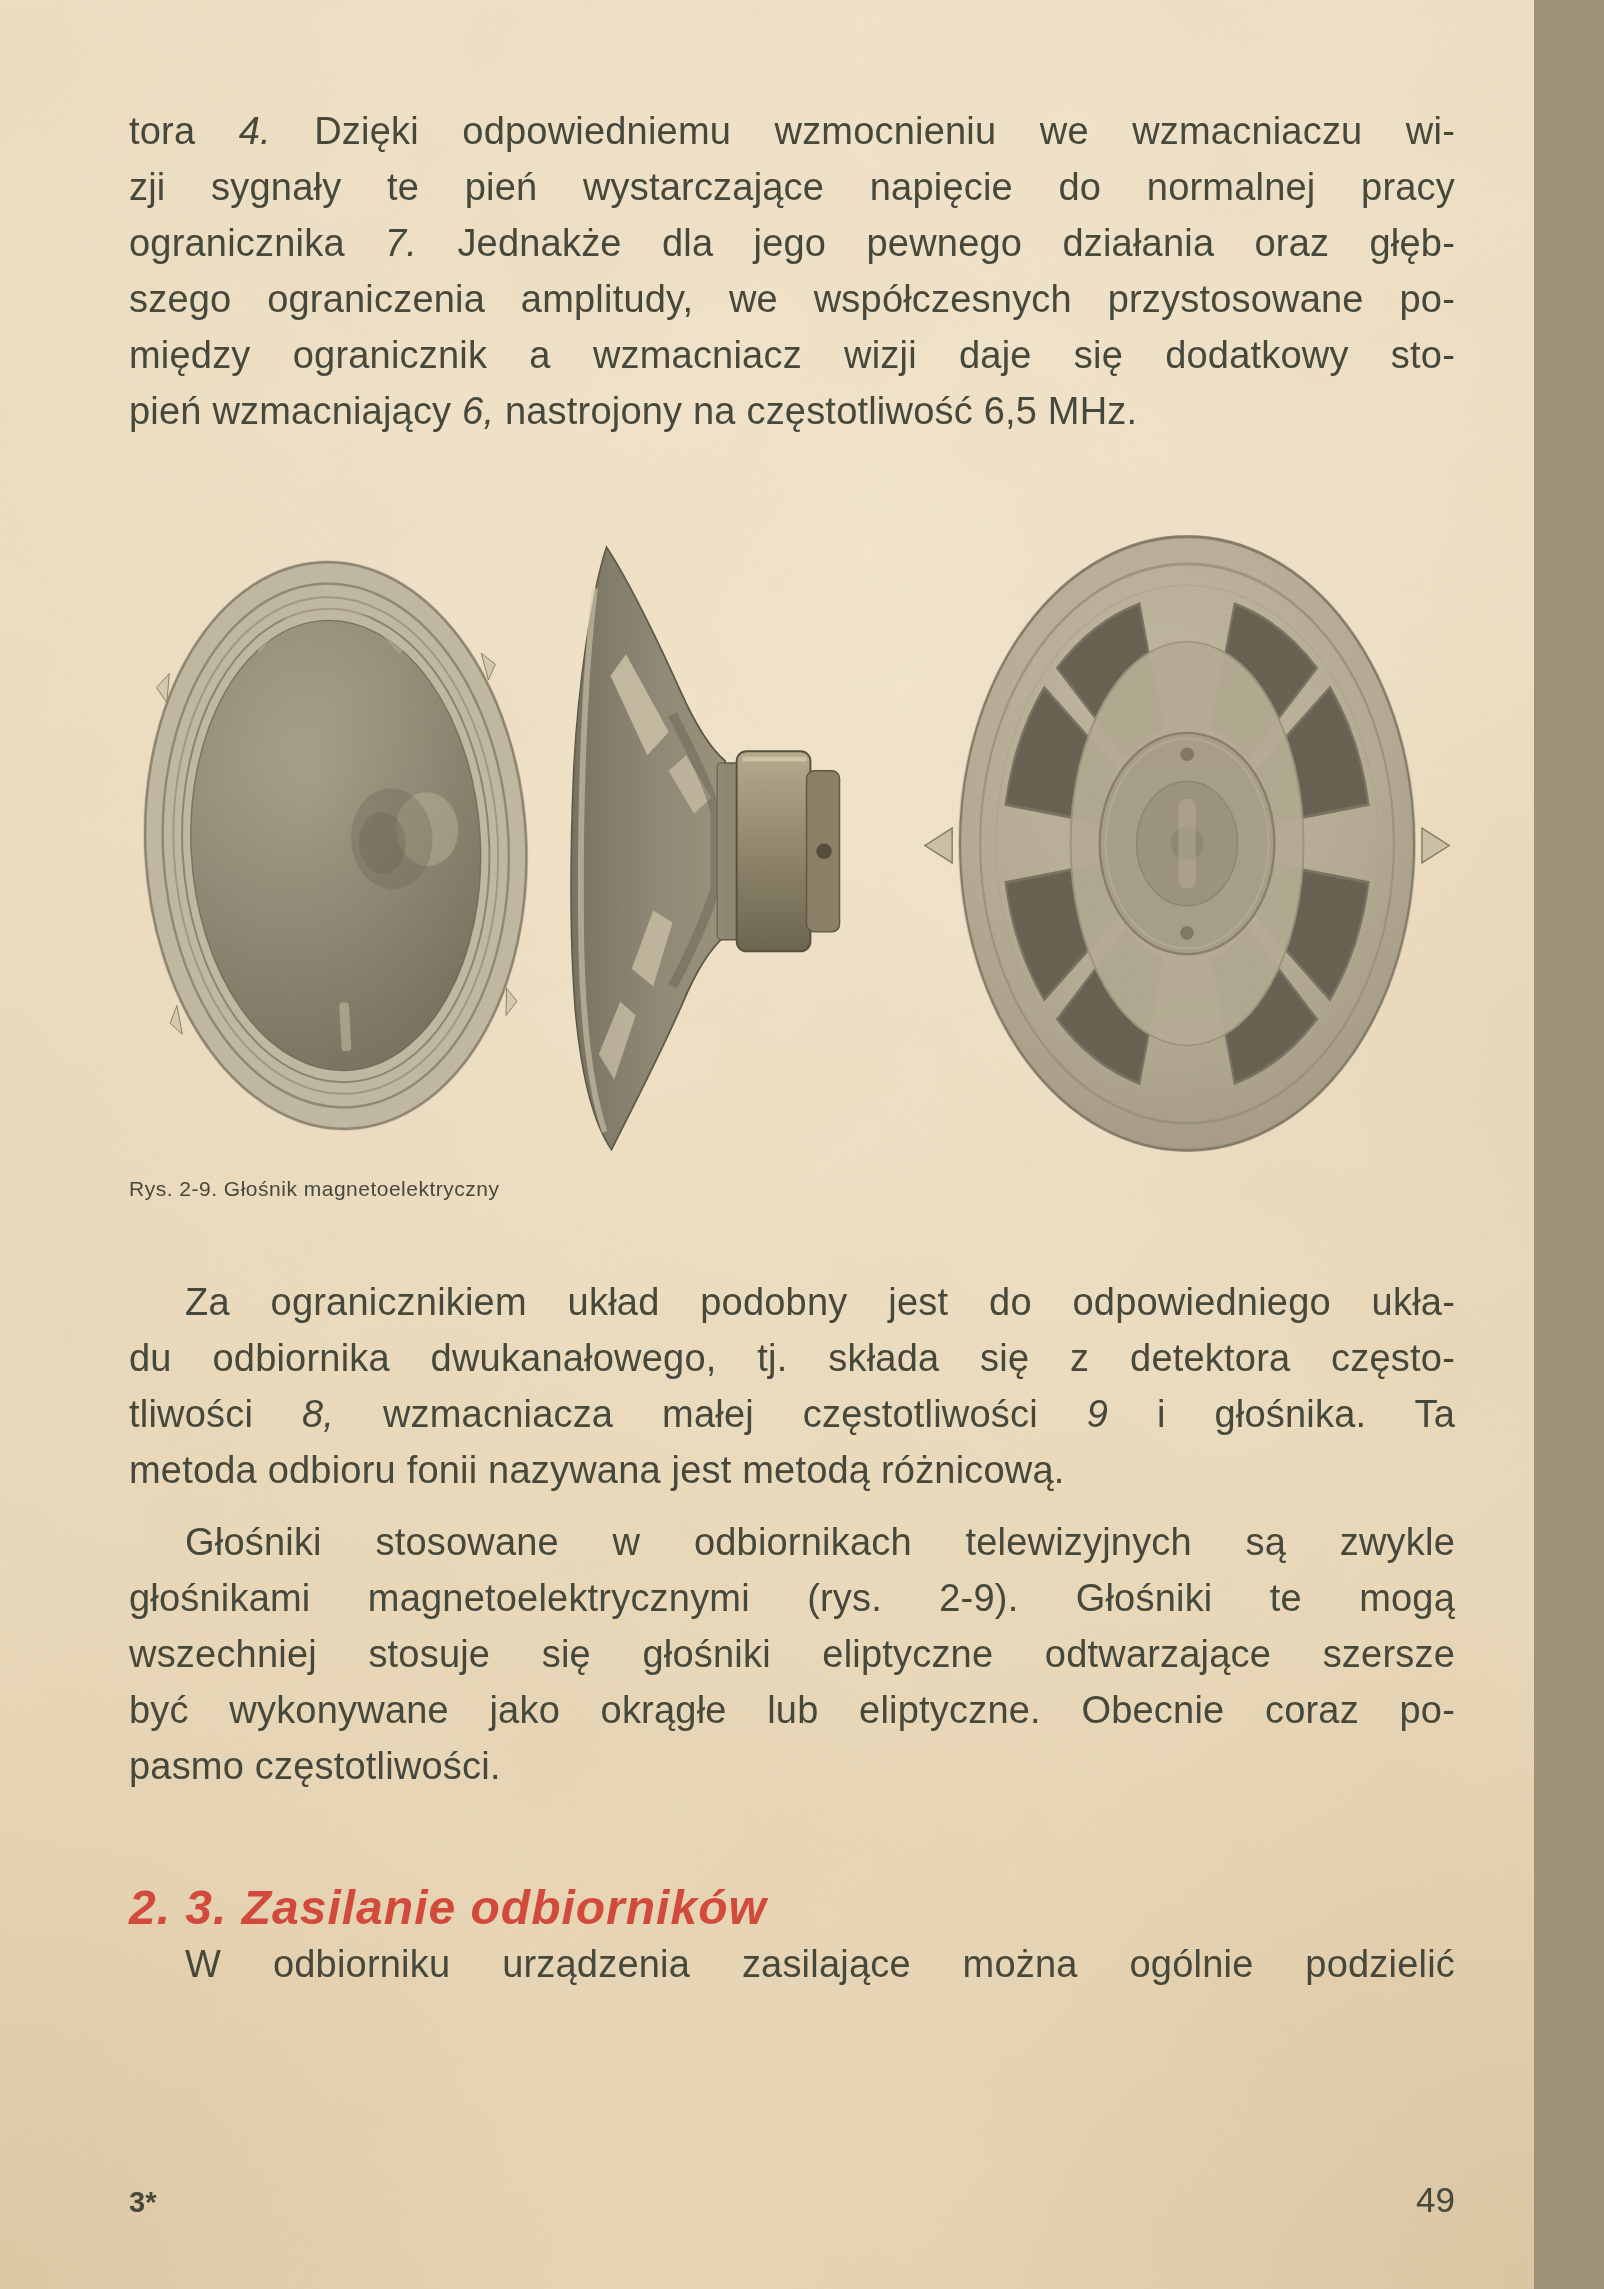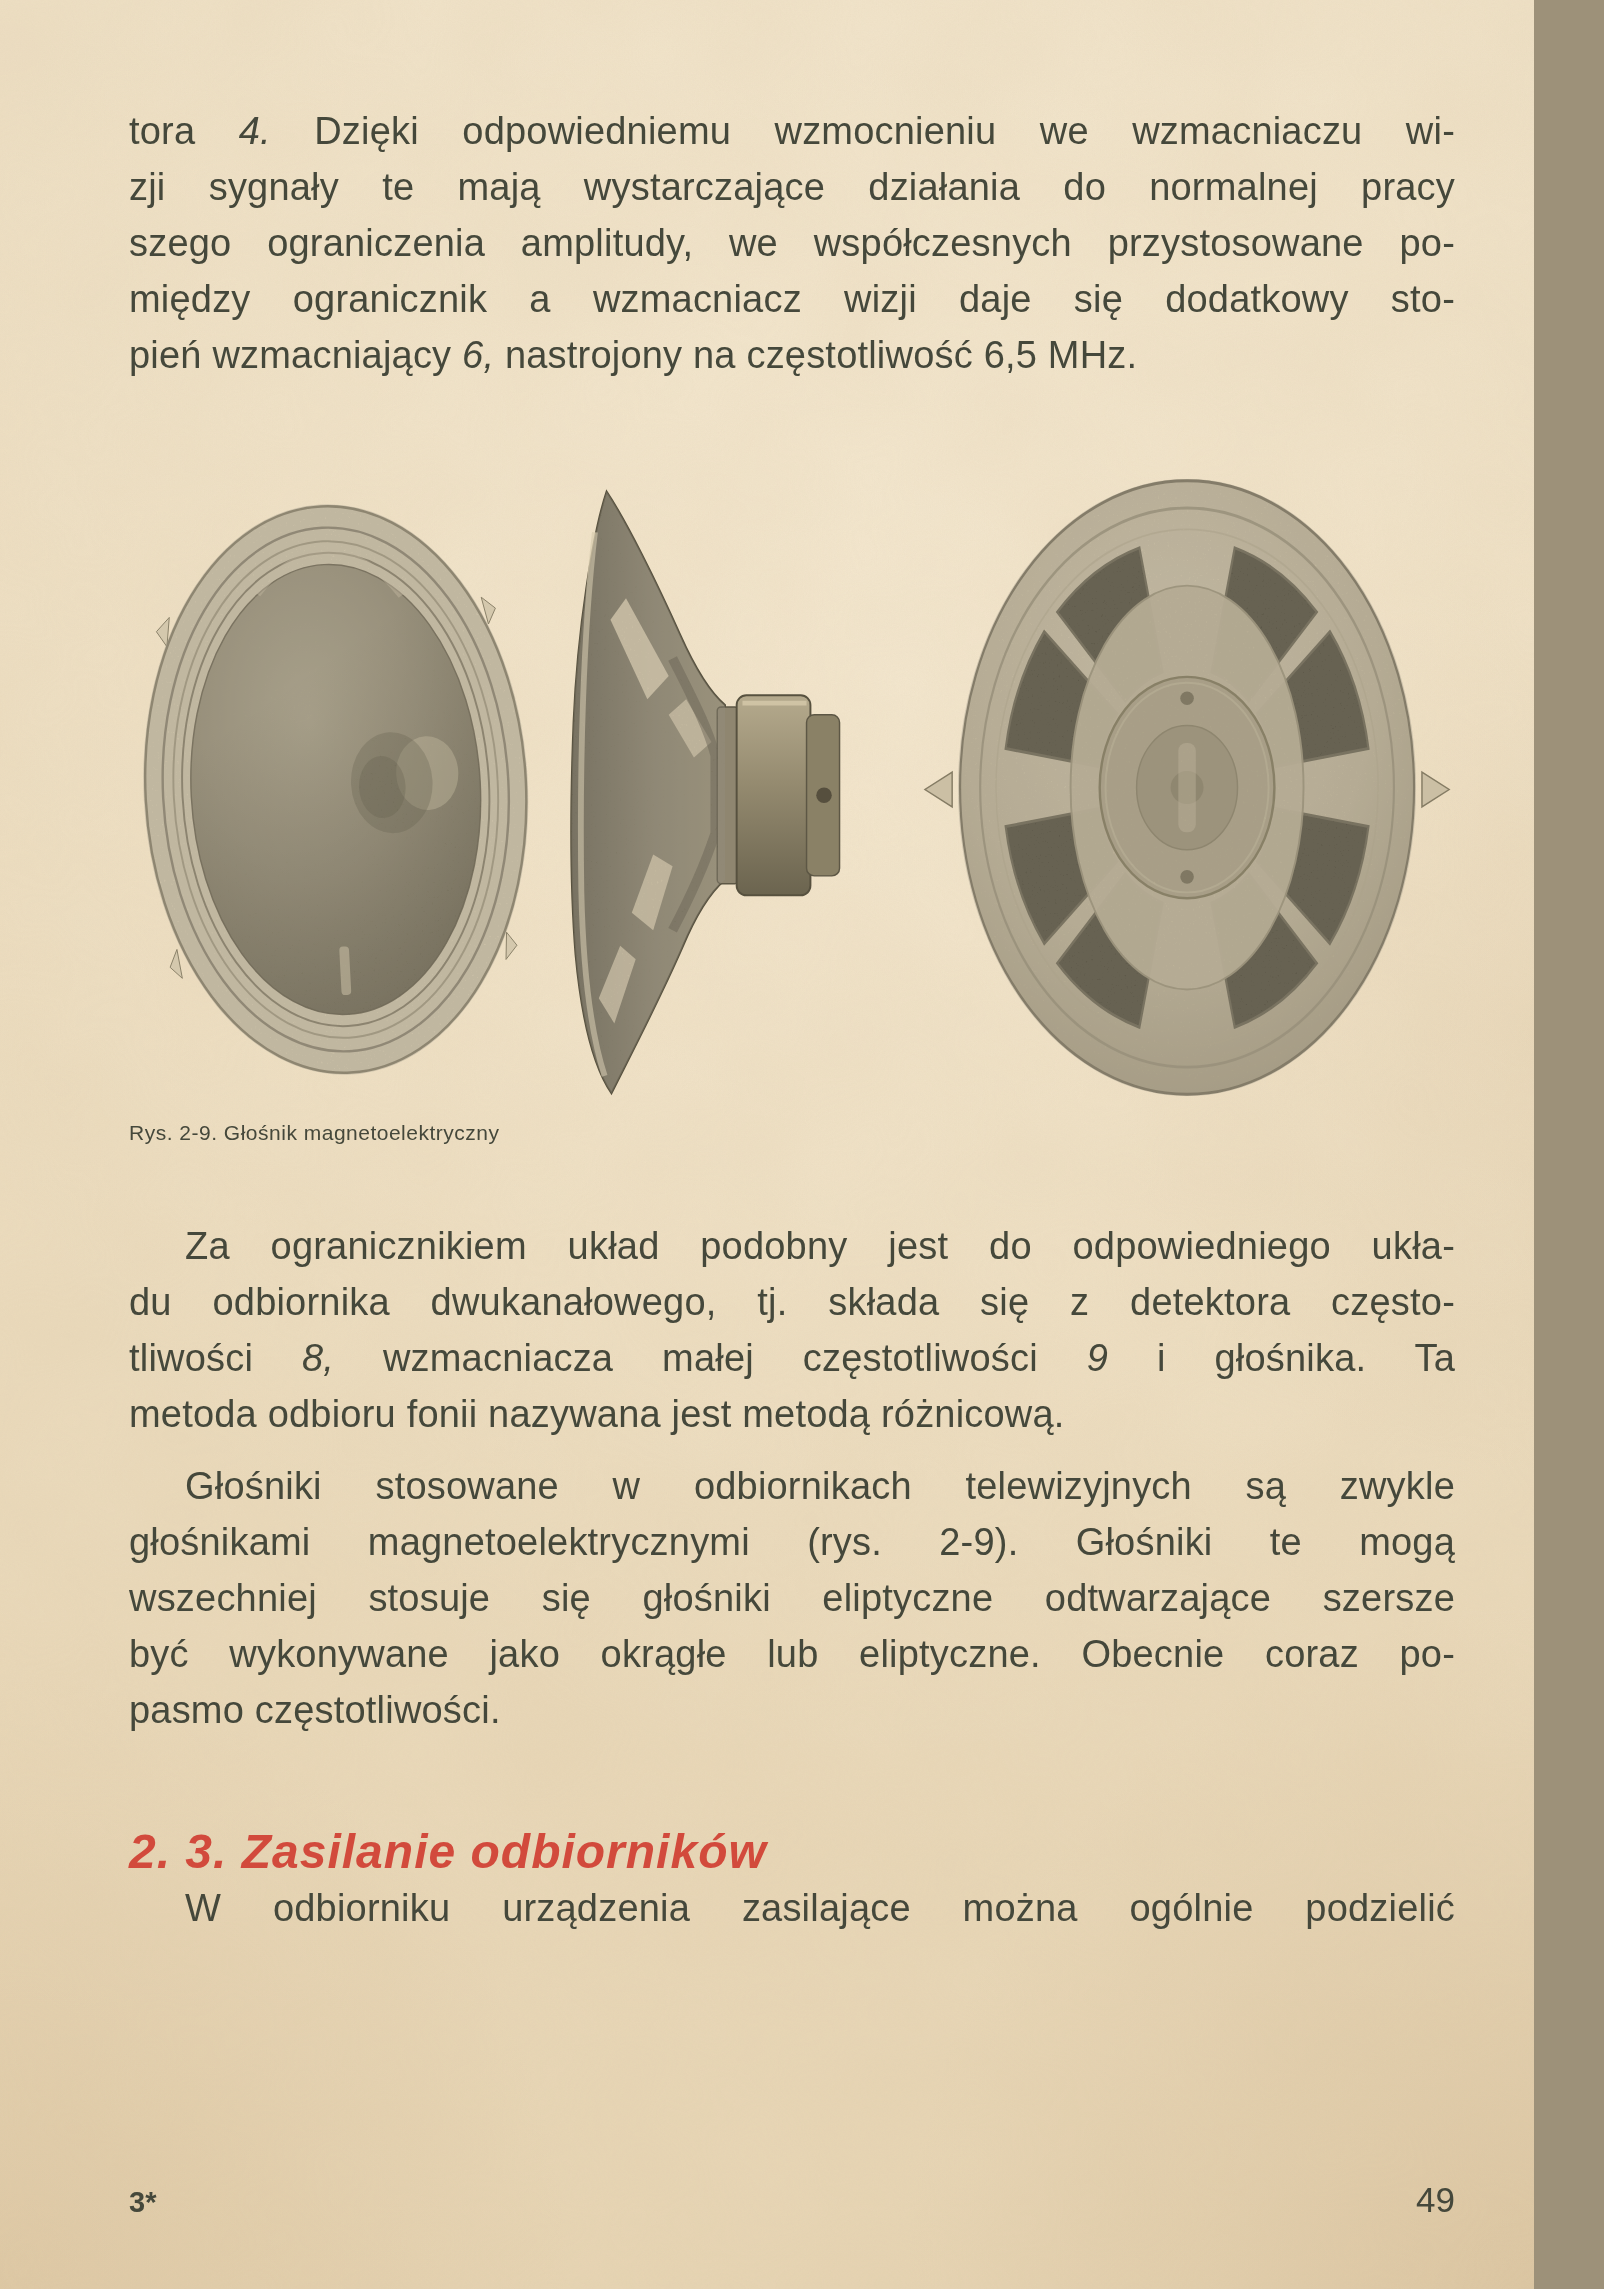--- a/index.html
+++ b/index.html
@@ -62,21 +62,22 @@
       </filter>
     </defs>
     <rect width="1654" height="2359" filter="url(#paperMottle)" opacity="0.16"></rect>
     <rect width="1654" height="2359" filter="url(#paperFiber)" opacity="0.20"></rect>
   </svg>
 
   <div class="text-block">
 
     <section class="para p1">
         <div class="line"><span>tora </span><span class="it">4.</span><span> Dzięki odpowiedniemu wzmocnieniu we wzmacniaczu wi-</span></div>
-        <div class="line"><span>zji sygnały te mają wystarczające działania do normalnej pracy</span></div>
+        <div class="line"><span>zji sygnały te pień wystarczające napięcie do normalnej pracy</span></div>
+        <div class="line"><span>ogranicznika </span><span class="it">7.</span><span> Jednakże dla jego pewnego działania oraz głęb-</span></div>
         <div class="line"><span>szego ograniczenia amplitudy, we współczesnych przystosowane po-</span></div>
         <div class="line"><span>między ogranicznik a wzmacniacz wizji daje się dodatkowy sto-</span></div>
         <div class="line end"><span>pień wzmacniający </span><span class="it">6,</span><span> nastrojony na częstotliwość 6,5 MHz.</span></div>
       </section>
 
     <figure class="speaker-figure" style="margin:91px 0 0 0;">
       <svg width="1325" height="631" viewBox="0 0 1365 650" xmlns="http://www.w3.org/2000/svg">
         <defs>
           <radialGradient id="gradCone" cx="0.42" cy="0.34" r="0.8">
             <stop offset="0" stop-color="#b2a98f"></stop>

